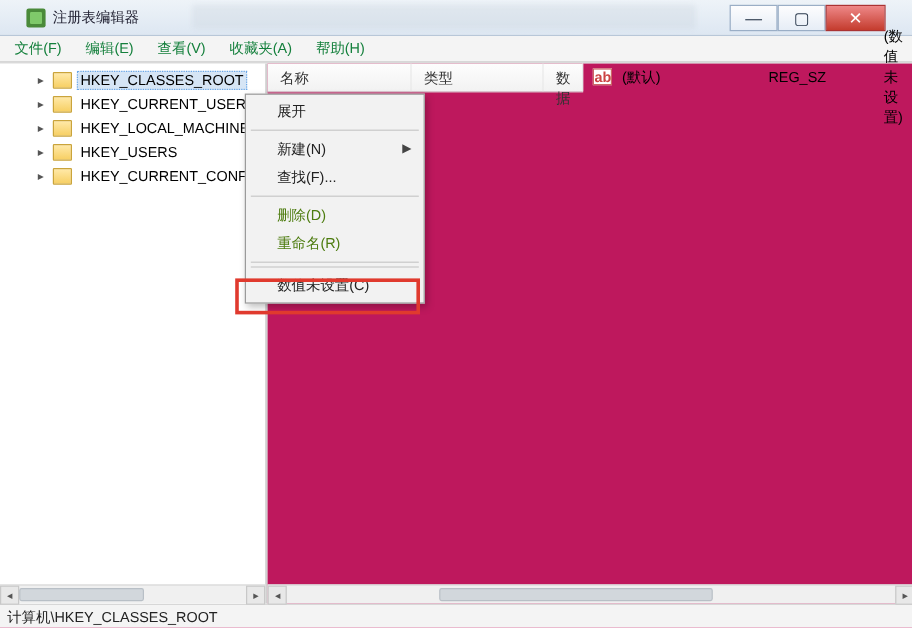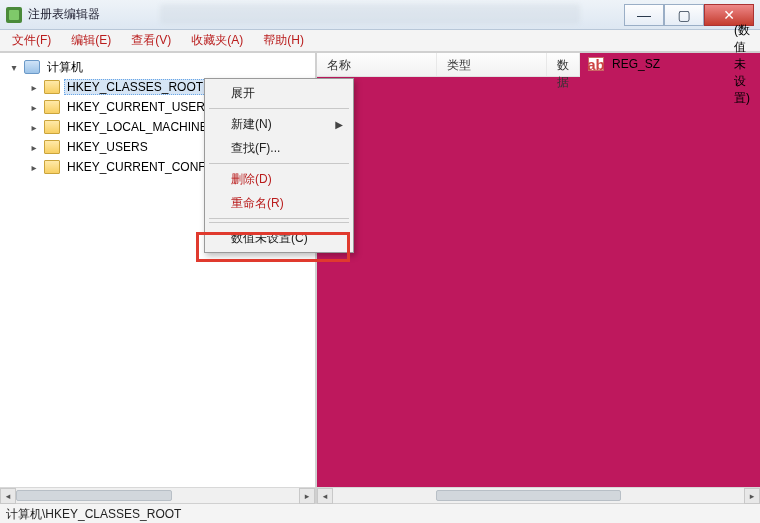--- a/index.html
+++ b/index.html
@@ -1,29 +1,29 @@
 <!DOCTYPE html>
 <html><head>
 <meta charset="utf-8">
 <style>
   * { box-sizing: border-box; margin: 0; padding: 0; font-family: "Microsoft YaHei", Tahoma, sans-serif; font-size: 12px; }
   body { width: 760px; height: 523px; background: #fff; overflow: hidden; position: relative; }
 
   
-  .titlebar { height: 30px; background: linear-gradient(#eef3f8,#dde7f2); display: flex; align-items: center; padding: 0 6px; border-bottom: 1px solid #b8c7d8; }
+  .titlebar { height: 30px; background: linear-gradient(#eef3f8,#dde7f2); display: flex; align-items: center; padding: 0 22px; border-bottom: 1px solid #b8c7d8; }
   .titlebar .appicon { width: 16px; height: 16px; background: #4a8a3a; border-radius: 2px; position: relative; margin-right: 6px; }
   .titlebar .appicon::after { content:""; position:absolute; inset:3px; background:#7fc96a; border-radius:1px;}
   .titlebar .title { color: #223; }
   .winbtns { margin-left: auto; display: flex; gap: 0; }
   .winbtn { width: 40px; height: 22px; border: 1px solid #9aaec6; background: linear-gradient(#fdfdfe,#e6edf6); display:flex; align-items:center; justify-content:center; font-size:14px; color:#2b3a4d;}
   .winbtn.close { background: linear-gradient(#e88,#c43c2e); color:#fff; border-color:#a33; width:50px;}
 
   
   .menubar { height: 22px; background: #f4f4f4; border-bottom: 1px solid #d0d0d0; display:flex; align-items:center; padding: 0 4px; gap: 4px;}
-  .menubar .menuitem { padding: 2px 8px; color:#b91c1c; }
+  .menubar .menuitem { padding: 2px 8px; color:#15803d; }
 
   
   .blurstrip { position:absolute; left:160px; top:4px; width:420px; height:20px; background:rgba(200,210,220,0.3); filter: blur(2px); border-radius:3px;}
 
   
   .main { display:flex; height: calc(100% - 30px - 22px - 20px); border-top:1px solid #d0d0d0;}
   .treepane { width: 350px; border-right: 2px solid #d0d0d0; padding: 4px 0 0 4px; position:relative; background:#fff;}
   .listpane { flex:1; display:flex; flex-direction:row; background:#be185d; position:relative;}
 
   
@@ -36,31 +36,31 @@
   .treerow .icon.folder { background: linear-gradient(#ffe9a8,#f7cf63); border:1px solid #caa43b; border-radius:1px;}
   .treerow .label { padding:1px 3px;}
   .treerow.selected .label { background:#d6e5f5; border:1px dotted #6aa7e8; padding:0 2px;}
   .treechildren { padding-left: 20px;}
 
   
   .listhead { display:flex; height:24px; border-bottom:1px solid #e0e0e0; background:linear-gradient(#fdfdfd,#f2f2f2);}
   .listhead .col { padding:4px 10px; border-right:1px solid #e8e8e8; color:#333;}
   .col.name{width:120px;} .col.type{width:110px;} .col.data{flex:1;}
   .listrow { display:flex; height:22px; align-items:center;}
-  .listrow .ri { width:16px;height:14px; margin:0 8px; border:1px solid #c66; background:#fff; display:flex; align-items:center; justify-content:center; color:#c44; font-size:15px; font-weight:bold;}
+  .listrow .ri { width:16px;height:14px; margin:0 8px; border:1px solid #c66; background:#fff; display:flex; align-items:center; justify-content:center; color:#c44; font-size:12px; font-weight:bold;}
   .listrow .cell{padding:0 10px 0 0;}
-  .listrow .cell.name{width:96px;} .listrow .cell.type{width:110px;} .listrow .cell.data{flex:1;margin-left:12px;}
+  .listrow .cell.name{width:96px;} .listrow .cell.type{width:110px;text-align:center;} .listrow .cell.data{flex:1;margin-left:12px;}
 
   
   .statusbar { height:20px; border-top:1px solid #d0d0d0; background:#f4f4f4; padding:2px 6px; color:#222;}
 
   
   .ctxmenu { position:absolute; left:204px; top:78px; width:150px; background:#f2f2f2; border:1px solid #9a9a9a; box-shadow:2px 3px 6px rgba(0,0,0,0.25); padding:2px; z-index:50;}
   .ctxitem { height:24px; display:flex; align-items:center; padding:0 10px 0 24px; color:#222; position:relative;}
-  .ctxitem.disabled { color:#b91c1c;}
+  .ctxitem.disabled { color:#4d7c0f;}
   .ctxitem.submenu::after{content:"▶"; position:absolute; right:8px; font-size:10px; color:#444;}
   .ctxsep { height:1px; background:#c8c8c8; margin:3px 2px;}
   .highlight-box { position:absolute; left:196px; top:232px; width:154px; height:30px; border:3px solid #e03a2e; z-index:60; pointer-events:none;}
 
   
   .hscroll { position:absolute; bottom:0; left:0; right:0; height:16px; background:#f0f0f0; border-top:1px solid #d8d8d8;}
   .hscroll .track{position:absolute; left:16px; right:16px; top:2px; bottom:2px;}
   .hscroll .thumb{position:absolute; height:100%; background:#d2d7dc; border:1px solid #b8bfc6; border-radius:2px;}
   .hscroll .btn{position:absolute; top:0; width:16px; height:16px; background:#e8e8e8; border:1px solid #c8c8c8; display:flex;align-items:center;justify-content:center;font-size:9px;color:#555;}
 </style>
@@ -82,25 +82,20 @@
   <div class="menuitem">文件(F)</div>
   <div class="menuitem">编辑(E)</div>
   <div class="menuitem">查看(V)</div>
   <div class="menuitem">收藏夹(A)</div>
   <div class="menuitem">帮助(H)</div>
 </div>
 
 <div class="main">
 
   <div class="treepane">
-    <div class="treerow">
-      <span class="twisty open"></span>
-      <span class="icon computer"></span>
-      <span class="label">计算机</span>
-    </div>
     <div class="treechildren">
       <div class="treerow selected">
         <span class="twisty closed"></span>
         <span class="icon folder"></span>
         <span class="label">HKEY_CLASSES_ROOT</span>
       </div>
       <div class="treerow">
         <span class="twisty closed"></span>
         <span class="icon folder"></span>
         <span class="label">HKEY_CURRENT_USER</span>
@@ -131,20 +126,21 @@
   </div>
 
   <div class="listpane">
     <div class="listhead">
       <div class="col name">名称</div>
       <div class="col type">类型</div>
       <div class="col data">数据</div>
     </div>
     <div class="listrow">
       <div class="ri">ab</div>
+      <div class="cell name">(默认)</div>
       <div class="cell type">REG_SZ</div>
       <div class="cell data">(数值未设置)</div>
     </div>
     <div class="hscroll">
       <div class="btn" style="left:0">◂</div>
       <div class="track">
           <div class="thumb" style="left:25%;width:45%"></div>
         </div>
       <div class="btn" style="right:0">▸</div>
     </div>

